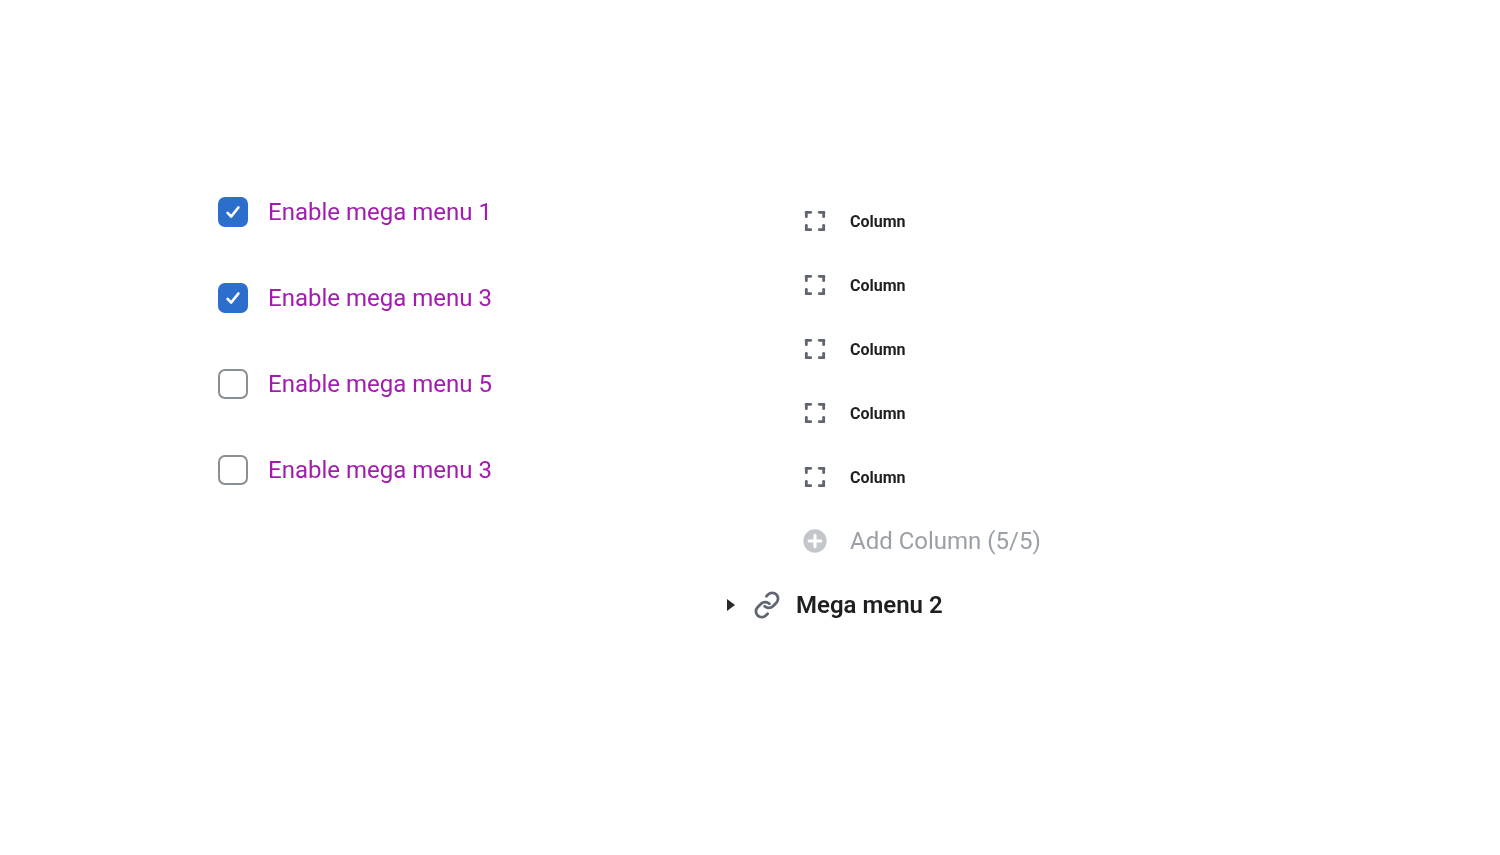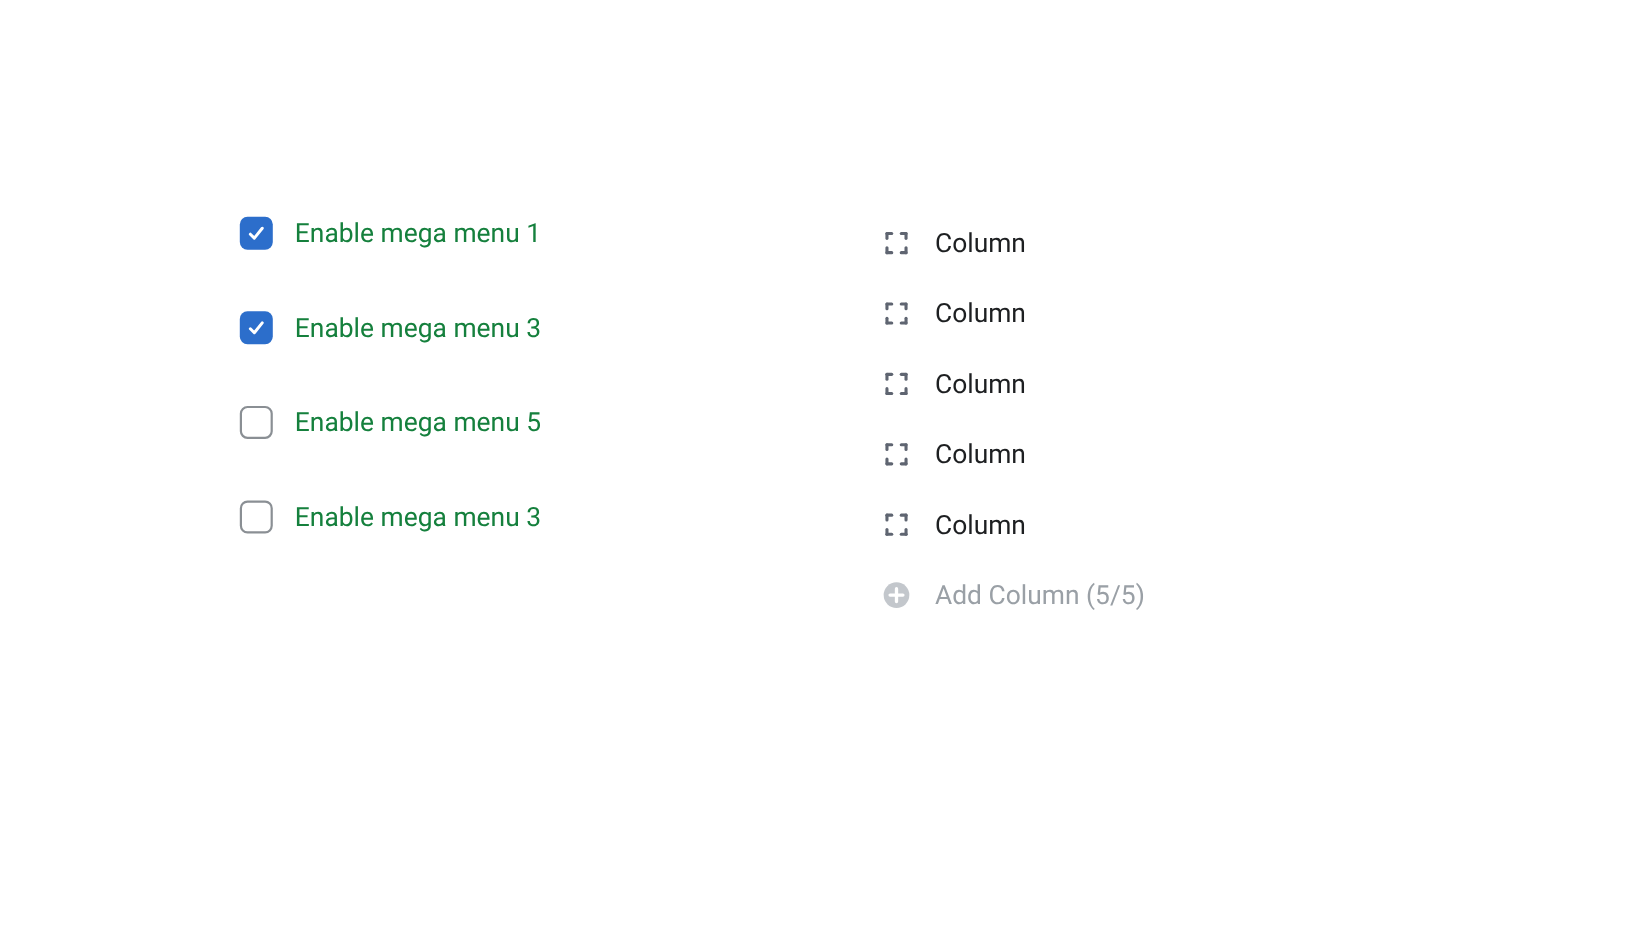--- a/index.html
+++ b/index.html
@@ -41,21 +41,21 @@
     .checkbox-unchecked {
       border: 2.2px solid #8a8f94;
       background: #fff;
     }
     .checkbox-checked {
       background: #2c6ecb;
     }
     .checkbox-label {
       font-size: 24px;
       line-height: 1.2;
-      color: #15803d;
+      color: #a21caf;
     }
 
     
     .tree {
       position: absolute;
       left: 710px;
       top: 189px;
       width: 554px;
     }
     .tree-row {
@@ -120,22 +120,22 @@
     .child-icon-wrap {
       width: 30px;
       height: 30px;
       display: inline-flex;
       align-items: center;
       justify-content: center;
       margin-right: 20px;
       flex: none;
     }
     .child-label {
-      font-size: 24px;
-      font-weight: 400;
+      font-size: 16px;
+      font-weight: 700;
       color: #1d1f21;
     }
     .add-row {
       height: 64px;
       display: flex;
       align-items: center;
       padding-left: 90px;
       cursor: default;
     }
     .add-icon {
@@ -275,14 +275,26 @@
   <div class="add-row">
     <span class="add-icon">
       <svg width="28" height="28" viewBox="0 0 24 24">
         <circle cx="12" cy="12" r="10" fill="#c3c7cc"></circle>
         <path d="M12 7v10M7 12h10" stroke="#ffffff" stroke-width="2.6" stroke-linecap="round"></path>
       </svg>
     </span>
     <span class="add-label">Add Column (5/5)</span>
   </div>
 
+  <div class="tree-row">
+    <span class="disclosure">
+      <span class="caret-right"></span>
+    </span>
+    <span class="link-icon-wrap">
+      <svg width="28" height="28" viewBox="0 0 24 24" fill="none" stroke="#5f6571" stroke-width="2.4" stroke-linecap="round" stroke-linejoin="round">
+        <path d="M10 13a5 5 0 0 0 7.07 0l3-3a5 5 0 0 0-7.07-7.07l-1.5 1.5"></path>
+        <path d="M14 11a5 5 0 0 0-7.07 0l-3 3a5 5 0 0 0 7.07 7.07l1.5-1.5"></path>
+      </svg>
+    </span>
+    <span class="tree-label">Mega menu 2</span>
+  </div>
 
 </div>
 
 </body></html>

